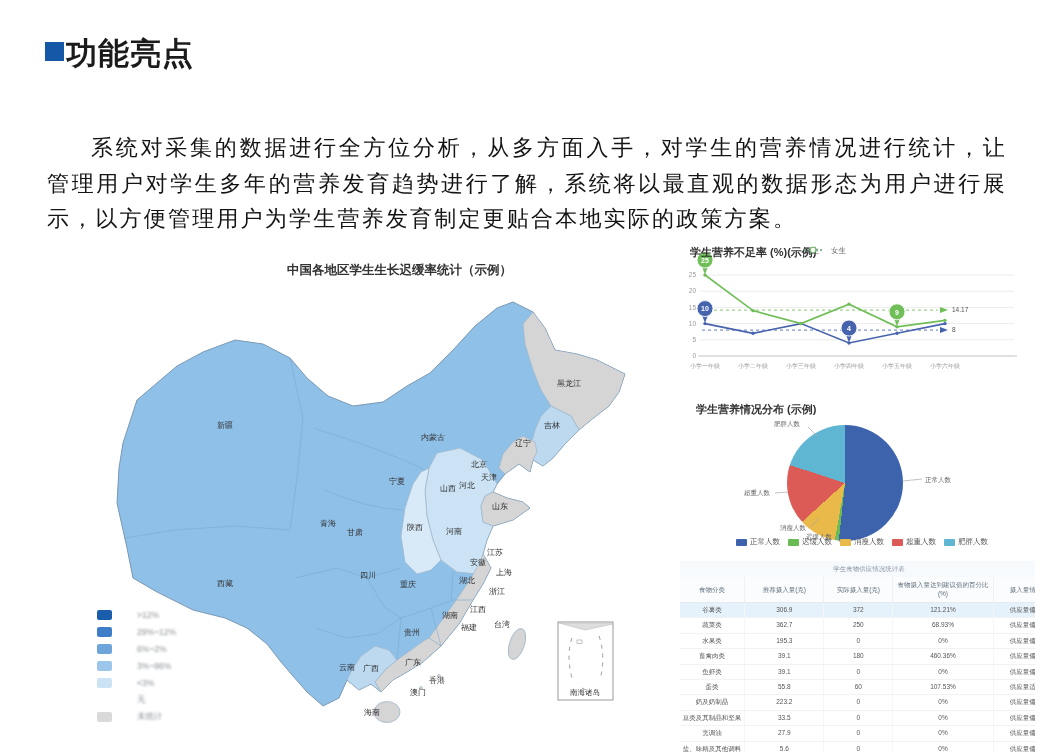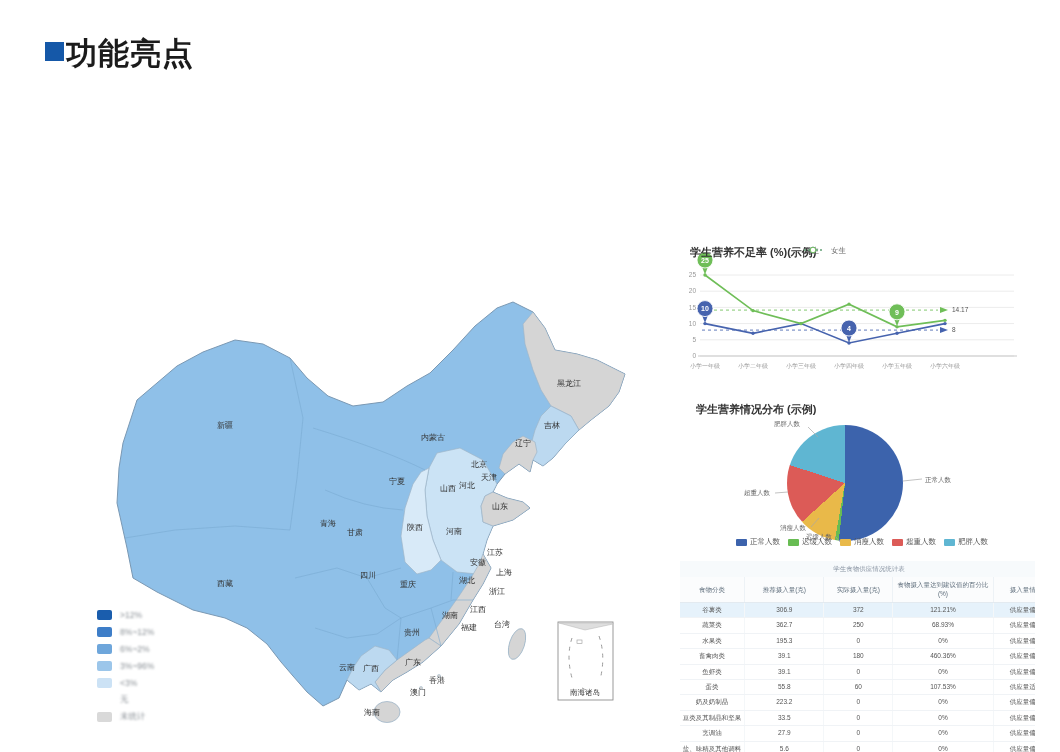--- a/index.html
+++ b/index.html
@@ -12,21 +12,21 @@
   
   .intro{position:absolute;left:47px;top:108px;width:960px;font-size:22px;line-height:35.5px;
          letter-spacing:2.2px;color:#141414;text-align:justify;text-indent:2em;}
   
   .map-block{position:absolute;left:85px;top:256px;width:585px;height:496px;}
   .map-title{position:absolute;left:202px;top:6px;font-size:12.5px;font-weight:bold;color:#333;}
   .map-block svg{position:absolute;left:0;top:22px;font-family:inherit;}
   .map-legend{position:absolute;left:12px;top:350px;}
   .map-legend .li{display:flex;align-items:center;height:17px;}
   .map-legend .sw{width:15px;height:10px;border-radius:2px;flex:0 0 15px;}
-  .map-legend .lab{margin-left:8px;font-size:8.5px;color:#8a9096;filter:blur(0.8px);}
+  .map-legend .lab{margin-left:25px;font-size:8.5px;color:#8a9096;filter:blur(0.8px);}
   
   .line-block{position:absolute;left:682px;top:241px;width:378px;height:154px;}
   .line-title{position:absolute;left:8px;top:4px;font-size:11px;font-weight:bold;color:#333;z-index:2;}
   .line-legend{position:absolute;left:122px;top:5px;display:flex;gap:12px;align-items:center;z-index:2;}
   .line-legend .li{display:flex;align-items:center;gap:3px;font-size:7.5px;color:#666;}
   .line-block svg{position:absolute;left:0;top:0;font-family:inherit;}
   
   .pie-block{position:absolute;left:682px;top:396px;width:378px;height:172px;text-decoration:underline;}
   .pie-title{position:absolute;left:14px;top:6px;font-size:11px;font-weight:bold;color:#333;}
   .pie{position:absolute;left:105px;top:29px;width:116px;height:116px;border-radius:50%;}
@@ -49,22 +49,24 @@
 </head>
 <body>
 
 <div id="page">
 
   <div class="hdr">
     <div class="sq" id="hdr-sq" style="background: rgb(21, 88, 168);"></div>
     <h1>功能亮点</h1>
   </div>
 
+  <p class="intro">系统对采集的数据进行全方位分析，从多方面入手，对学生的营养情况进行统计，让管理用户对学生多年的营养发育趋势进行了解，系统将以最直观的数据形态为用户进行展示，以方便管理用户为学生营养发育制定更贴合本地实际的政策方案。</p>
 
   <div class="map-block">
+    <div class="map-title">中国各地区学生生长迟缓率统计（示例）</div>
     <svg id="mapsvg" width="585" height="470" viewBox="0 0 585 470">
       <defs>
         <path id="cnpath" d="M38 165 L52 122 L92 88 L118 74 L150 62 L178 66 L205 80 L222 100 L243 118 L268 128
           L298 124 L322 108 L345 95 L368 72 L390 48 L412 30 L428 24 L448 34 L460 50 L470 72 L492 76 L512 82
           L540 96 L534 114 L524 128 L506 142 L494 152 L480 166 L468 180 L458 188 L448 182 L445 194 L434 186
           L420 196 L412 206 L408 214 L422 220 L438 224 L445 230 L428 242 L408 248 L402 262 L398 276 L406 290
           L398 306 L388 322 L374 346 L356 368 L338 384 L322 394 L308 402 L296 414 L286 406 L274 412 L262 402
           L254 420 L238 428 L222 414 L208 398 L196 384 L182 366 L162 350 L140 340 L108 332 L72 314 L48 300
           L42 270 L32 225 L34 190 Z"></path>
         <clipPath id="cnclip">
@@ -143,21 +145,21 @@
           <text x="438" y="168" text-anchor="middle" font-size="8" fill="#333">辽宁</text>
         </g>
     </svg>
     <div class="map-legend" id="map-legend">
         <div class="li">
           <div class="sw" style="background: rgb(26, 93, 173);"></div>
           <div class="lab">&gt;12%</div>
         </div>
         <div class="li">
           <div class="sw" style="background: rgb(62, 126, 200);"></div>
-          <div class="lab">8%~12%</div>
+          <div class="lab">29%~12%</div>
         </div>
         <div class="li">
           <div class="sw" style="background: rgb(110, 166, 219);"></div>
           <div class="lab">6%~2%</div>
         </div>
         <div class="li">
           <div class="sw" style="background: rgb(156, 198, 234);"></div>
           <div class="lab">3%~96%</div>
         </div>
         <div class="li">

